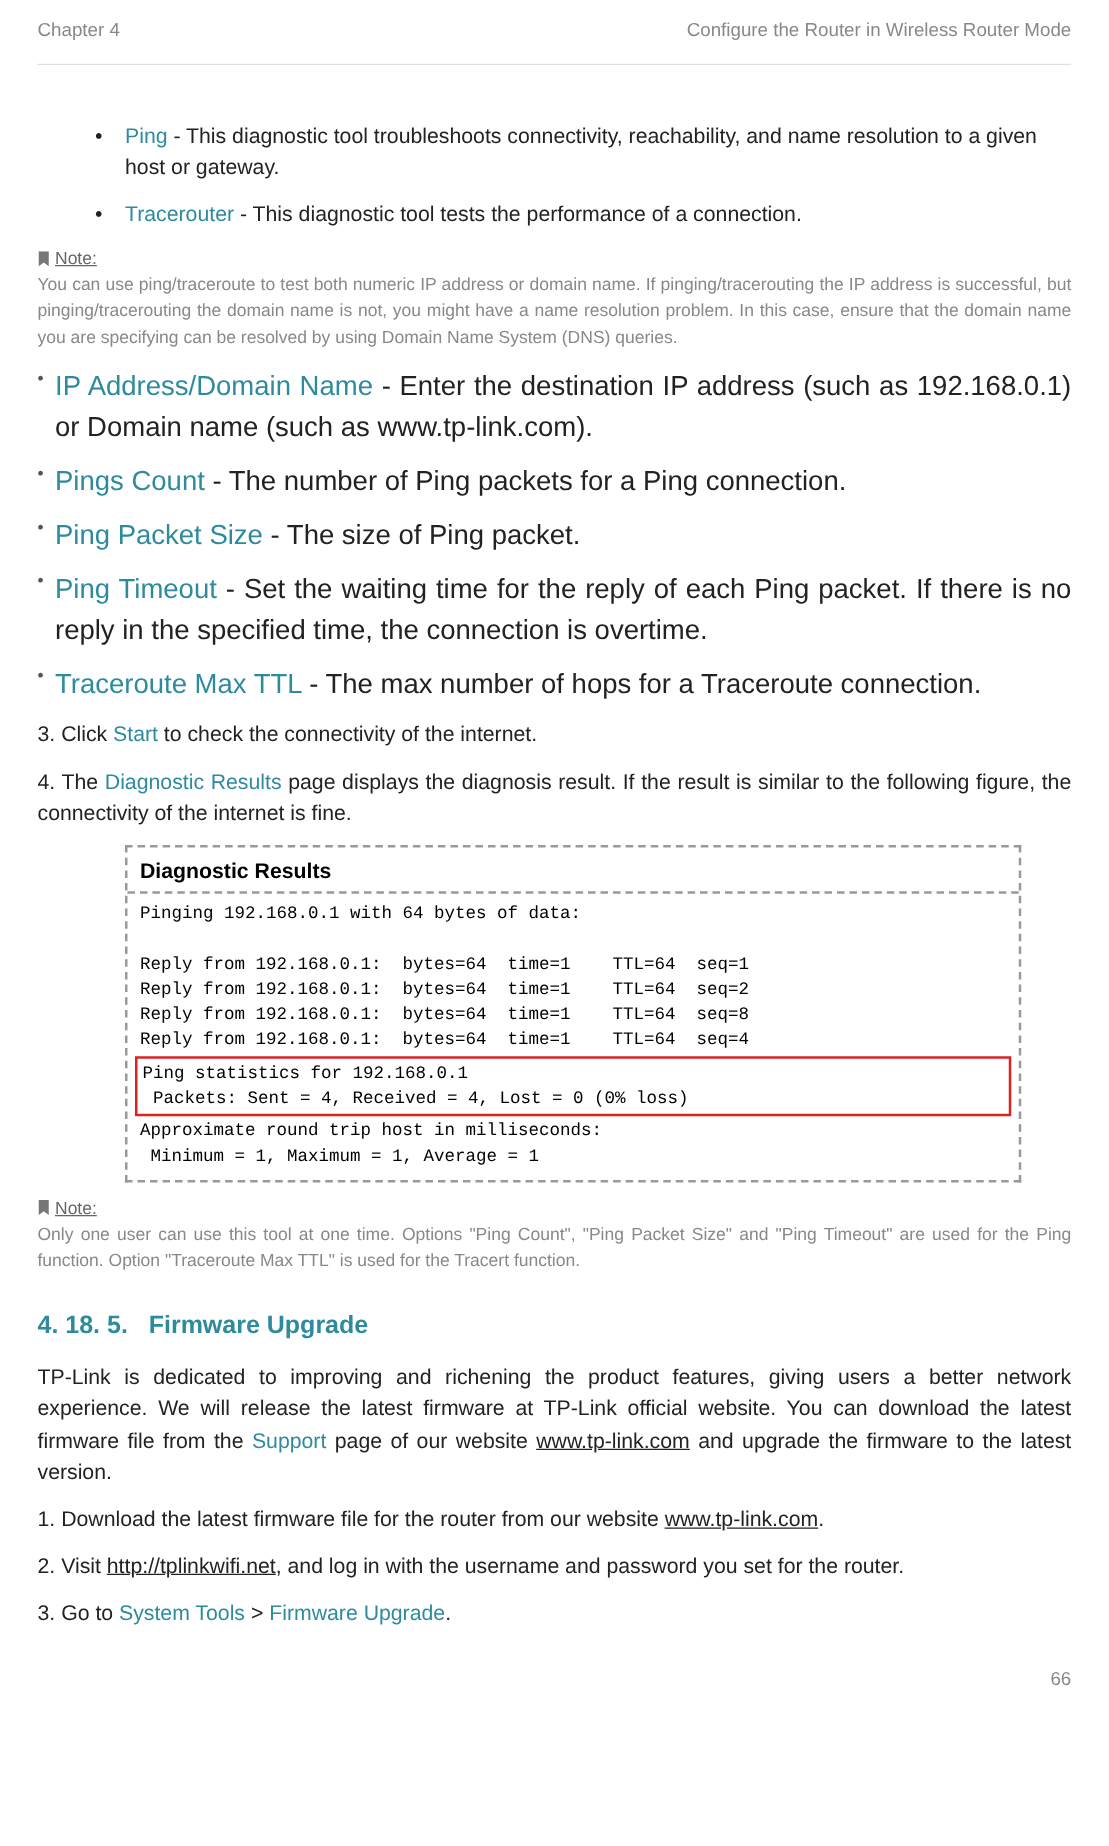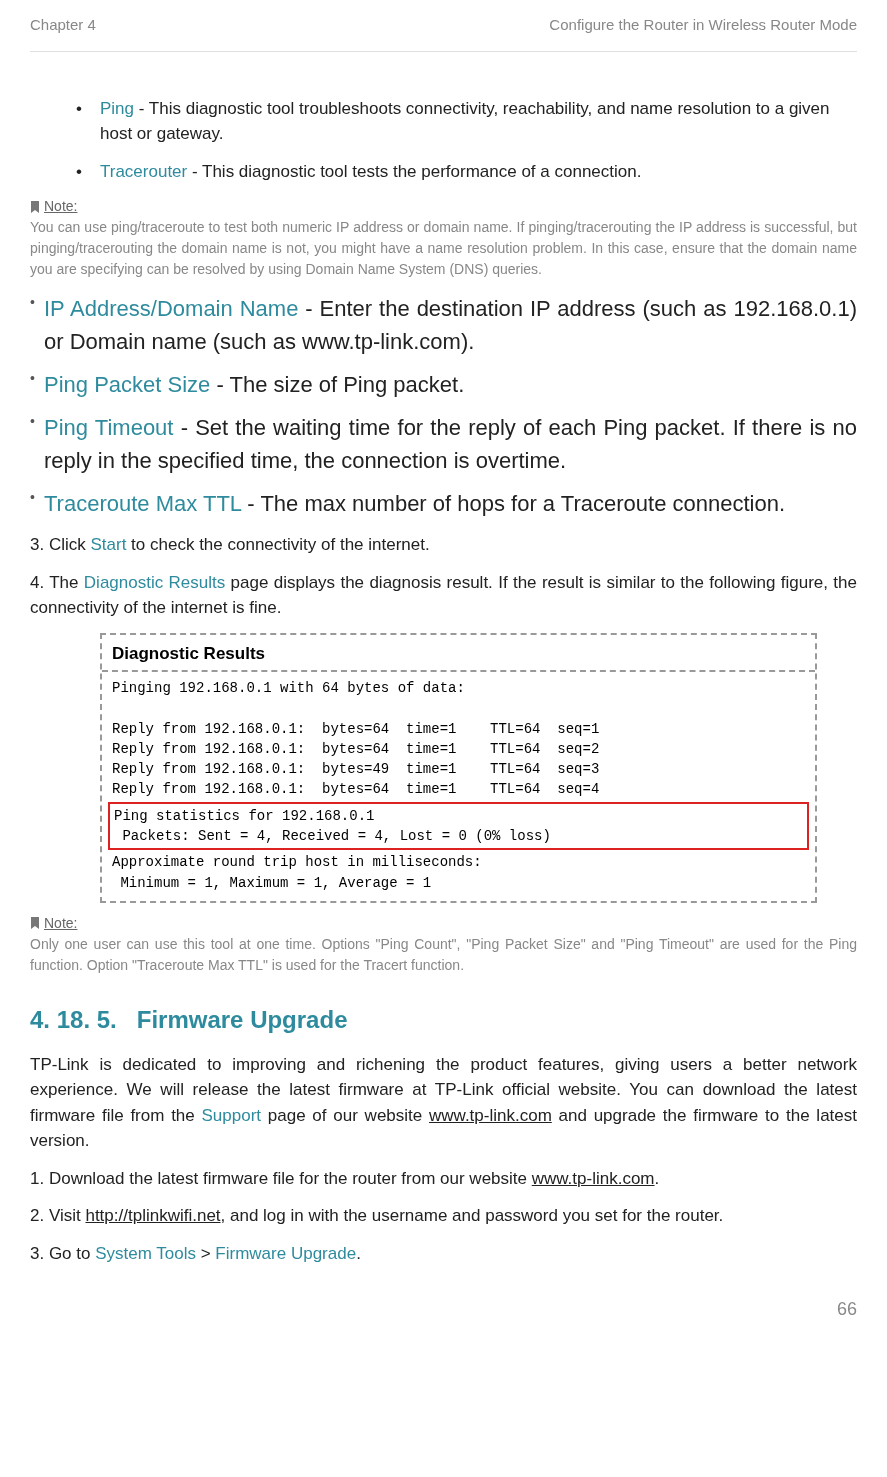--- a/index.html
+++ b/index.html
@@ -31,39 +31,39 @@
   .term { color: #2e8b9e; }
   .small-bullets { list-style: none; margin-bottom: 12px; }
   .small-bullets > li { position: relative; padding-left: 14px; margin-bottom: 10px; font-size: 22px; text-align: justify;}
   .small-bullets > li:before { content: "•"; position: absolute; left: 0; top: 0; color: #555; font-size:14px; }
   .note-label { display:flex; align-items:center; gap:4px; color:#666; font-size:14px; margin-top:6px;text-decoration:underline;}
   .note-label .bookmark { width:10px; height:12px; display:inline-block;}
   .note-text { color: #888; font-size: 14px; line-height: 1.5; margin-bottom: 12px; text-align: justify;}
   .num-list { list-style:none; }
   .num-list > li { font-size:17px; margin-bottom: 12px; text-align: justify;}
   .link { color:#222; text-decoration: underline; }
-  .section-heading { color:#2e8b9e; font-size:24px; font-weight:bold; margin: 26px 0 14px 0; }
+  .section-heading { color:#2e8b9e; font-size:20px; font-weight:bold; margin: 26px 0 14px 0; }
   .diag-figure {
     border: 2px dashed #999;
     margin: 12px 40px 10px 70px;
     background: #fff;
     font-family: "Courier New", monospace;
     font-size: 14px;
     color: #000;
   }
   .diag-title {
     font-family: Arial, sans-serif;
     font-weight: bold;
     font-size: 17px;
     padding: 6px 10px 4px 10px;
     border-bottom: 2px dashed #999;
   }
   .diag-body { padding: 6px 10px 8px 10px; line-height: 1.45; white-space: pre; }
   .diag-highlight { border: 2px solid #d22; padding: 2px 4px; display:block; margin: 2px -4px; }
-  .page-num { text-align:right; color:#888; font-size:18px; margin-top:30px;}
+  .page-num { text-align:right; color:#888; font-size:15px; margin-top:30px;}
   .bookmark svg { display:block;}
   .para { font-size:17px; text-align: justify; margin-bottom: 12px; }
 </style>
 </head>
 <body>
 
 <div class="page-header">
   <span>Chapter 4</span>
   <span>Configure the Router in Wireless Router Mode</span>
 </div>
@@ -82,37 +82,38 @@
     <svg viewBox="0 0 10 12" width="10" height="12">
         <path d="M1 0 h8 v12 l-4 -3 l-4 3 z" fill="#777"></path>
       </svg>
   </span>
   <span>Note:</span>
 </div>
 <div class="note-text">You can use ping/traceroute to test both numeric IP address or domain name. If pinging/tracerouting the IP address is successful, but pinging/tracerouting the domain name is not, you might have a name resolution problem. In this case, ensure that the domain name you are specifying can be resolved by using Domain Name System (DNS) queries.</div>
 
 <ul class="small-bullets">
   <li><span class="term">IP Address/Domain Name</span><span> - Enter the destination IP address (such as 192.168.0.1) or Domain name (such as www.tp-link.com).</span></li>
+  <li><span class="term">Pings Count</span><span> - The number of Ping packets for a Ping connection.</span></li>
   <li><span class="term">Ping Packet Size</span><span> - The size of Ping packet.</span></li>
   <li><span class="term">Ping Timeout</span><span> - Set the waiting time for the reply of each Ping packet. If there is no reply in the specified time, the connection is overtime.</span></li>
   <li><span class="term">Traceroute Max TTL</span><span> - The max number of hops for a Traceroute connection.</span></li>
 </ul>
 
 <ol class="num-list">
   <li><span>3. Click </span><span class="term">Start</span><span> to check the connectivity of the internet.</span></li>
   <li><span>4. The </span><span class="term">Diagnostic Results</span><span> page displays the diagnosis result. If the result is similar to the following figure, the connectivity of the internet is fine.</span></li>
 </ol>
 
 <div class="diag-figure">
   <div class="diag-title">Diagnostic Results</div>
   <div class="diag-body"><span>Pinging 192.168.0.1 with 64 bytes of data:</span>
 
 <span>Reply from 192.168.0.1:  bytes=64  time=1    TTL=64  seq=1</span>
 <span>Reply from 192.168.0.1:  bytes=64  time=1    TTL=64  seq=2</span>
-<span>Reply from 192.168.0.1:  bytes=49  time=1    TTL=64  seq=3</span>
+<span>Reply from 192.168.0.1:  bytes=64  time=1    TTL=64  seq=8</span>
 <span>Reply from 192.168.0.1:  bytes=64  time=1    TTL=64  seq=4</span>
 <span class="diag-highlight"><span>Ping statistics for 192.168.0.1</span>
 <span> Packets: Sent = 4, Received = 4, Lost = 0 (0% loss)</span></span><span>Approximate round trip host in milliseconds:</span>
 <span> Minimum = 1, Maximum = 1, Average = 1</span></div>
 </div>
 
 <div class="note-label">
   <span class="bookmark">
     <svg viewBox="0 0 10 12" width="10" height="12">
         <path d="M1 0 h8 v12 l-4 -3 l-4 3 z" fill="#777"></path>

